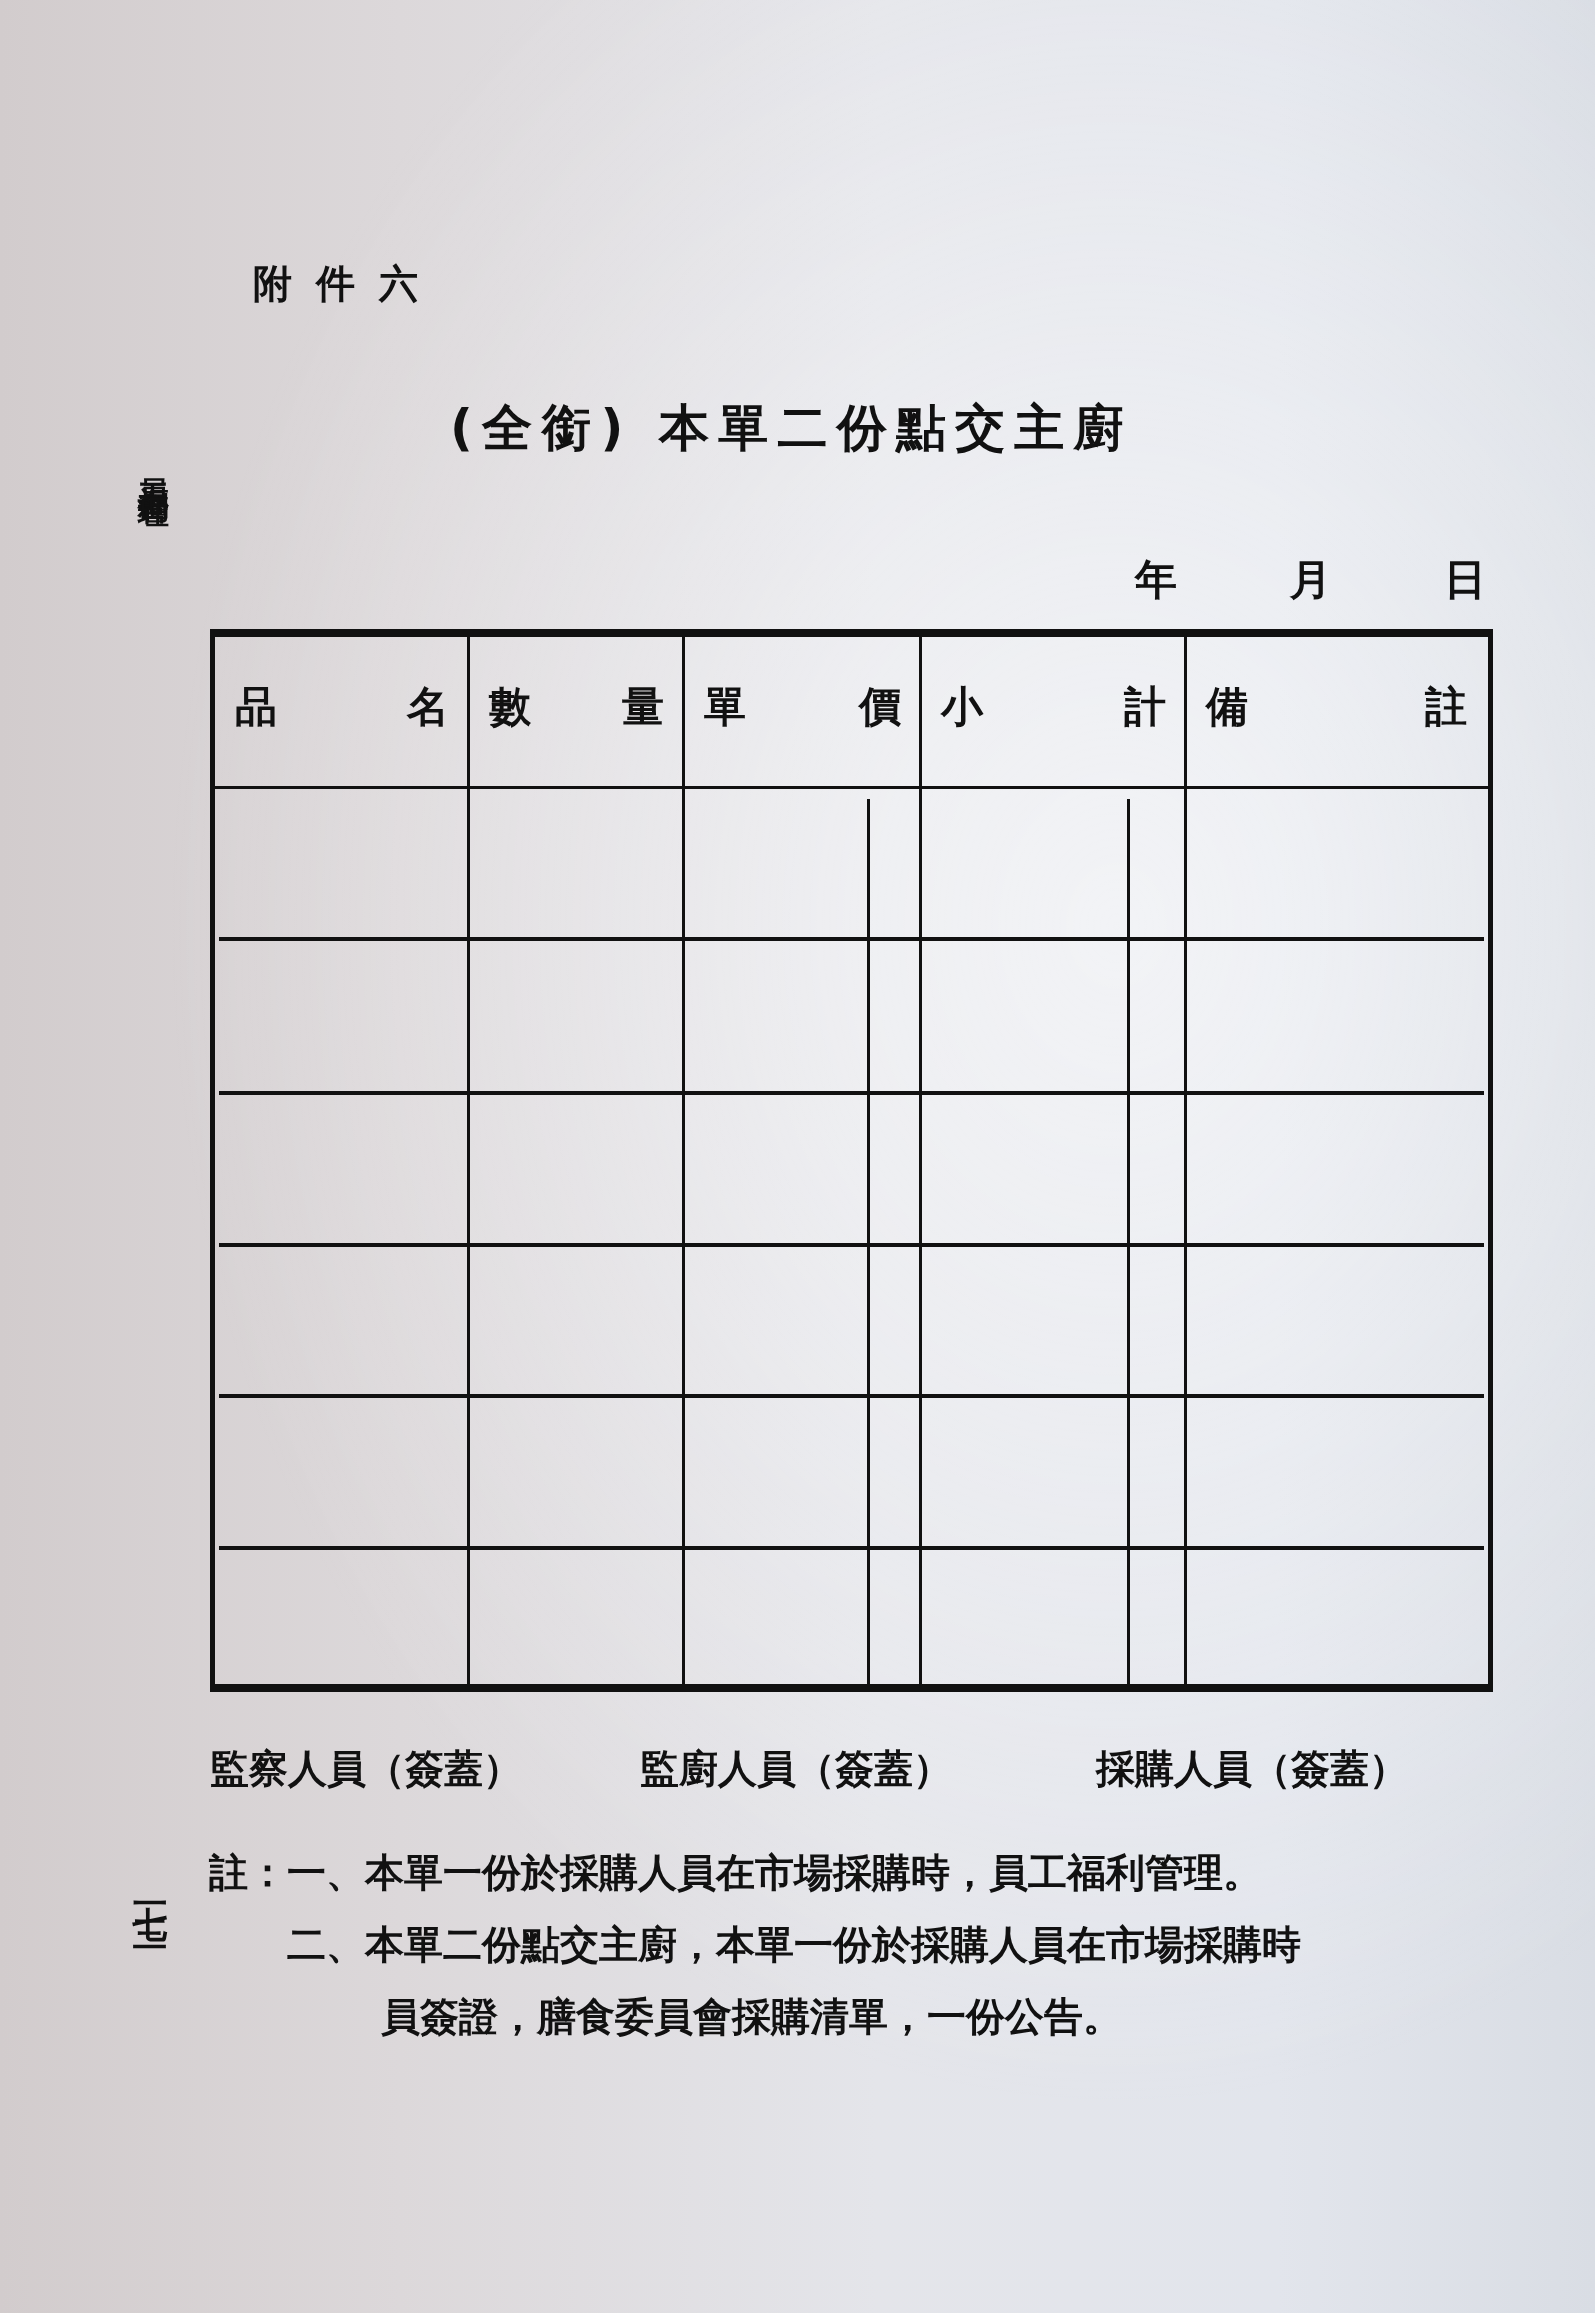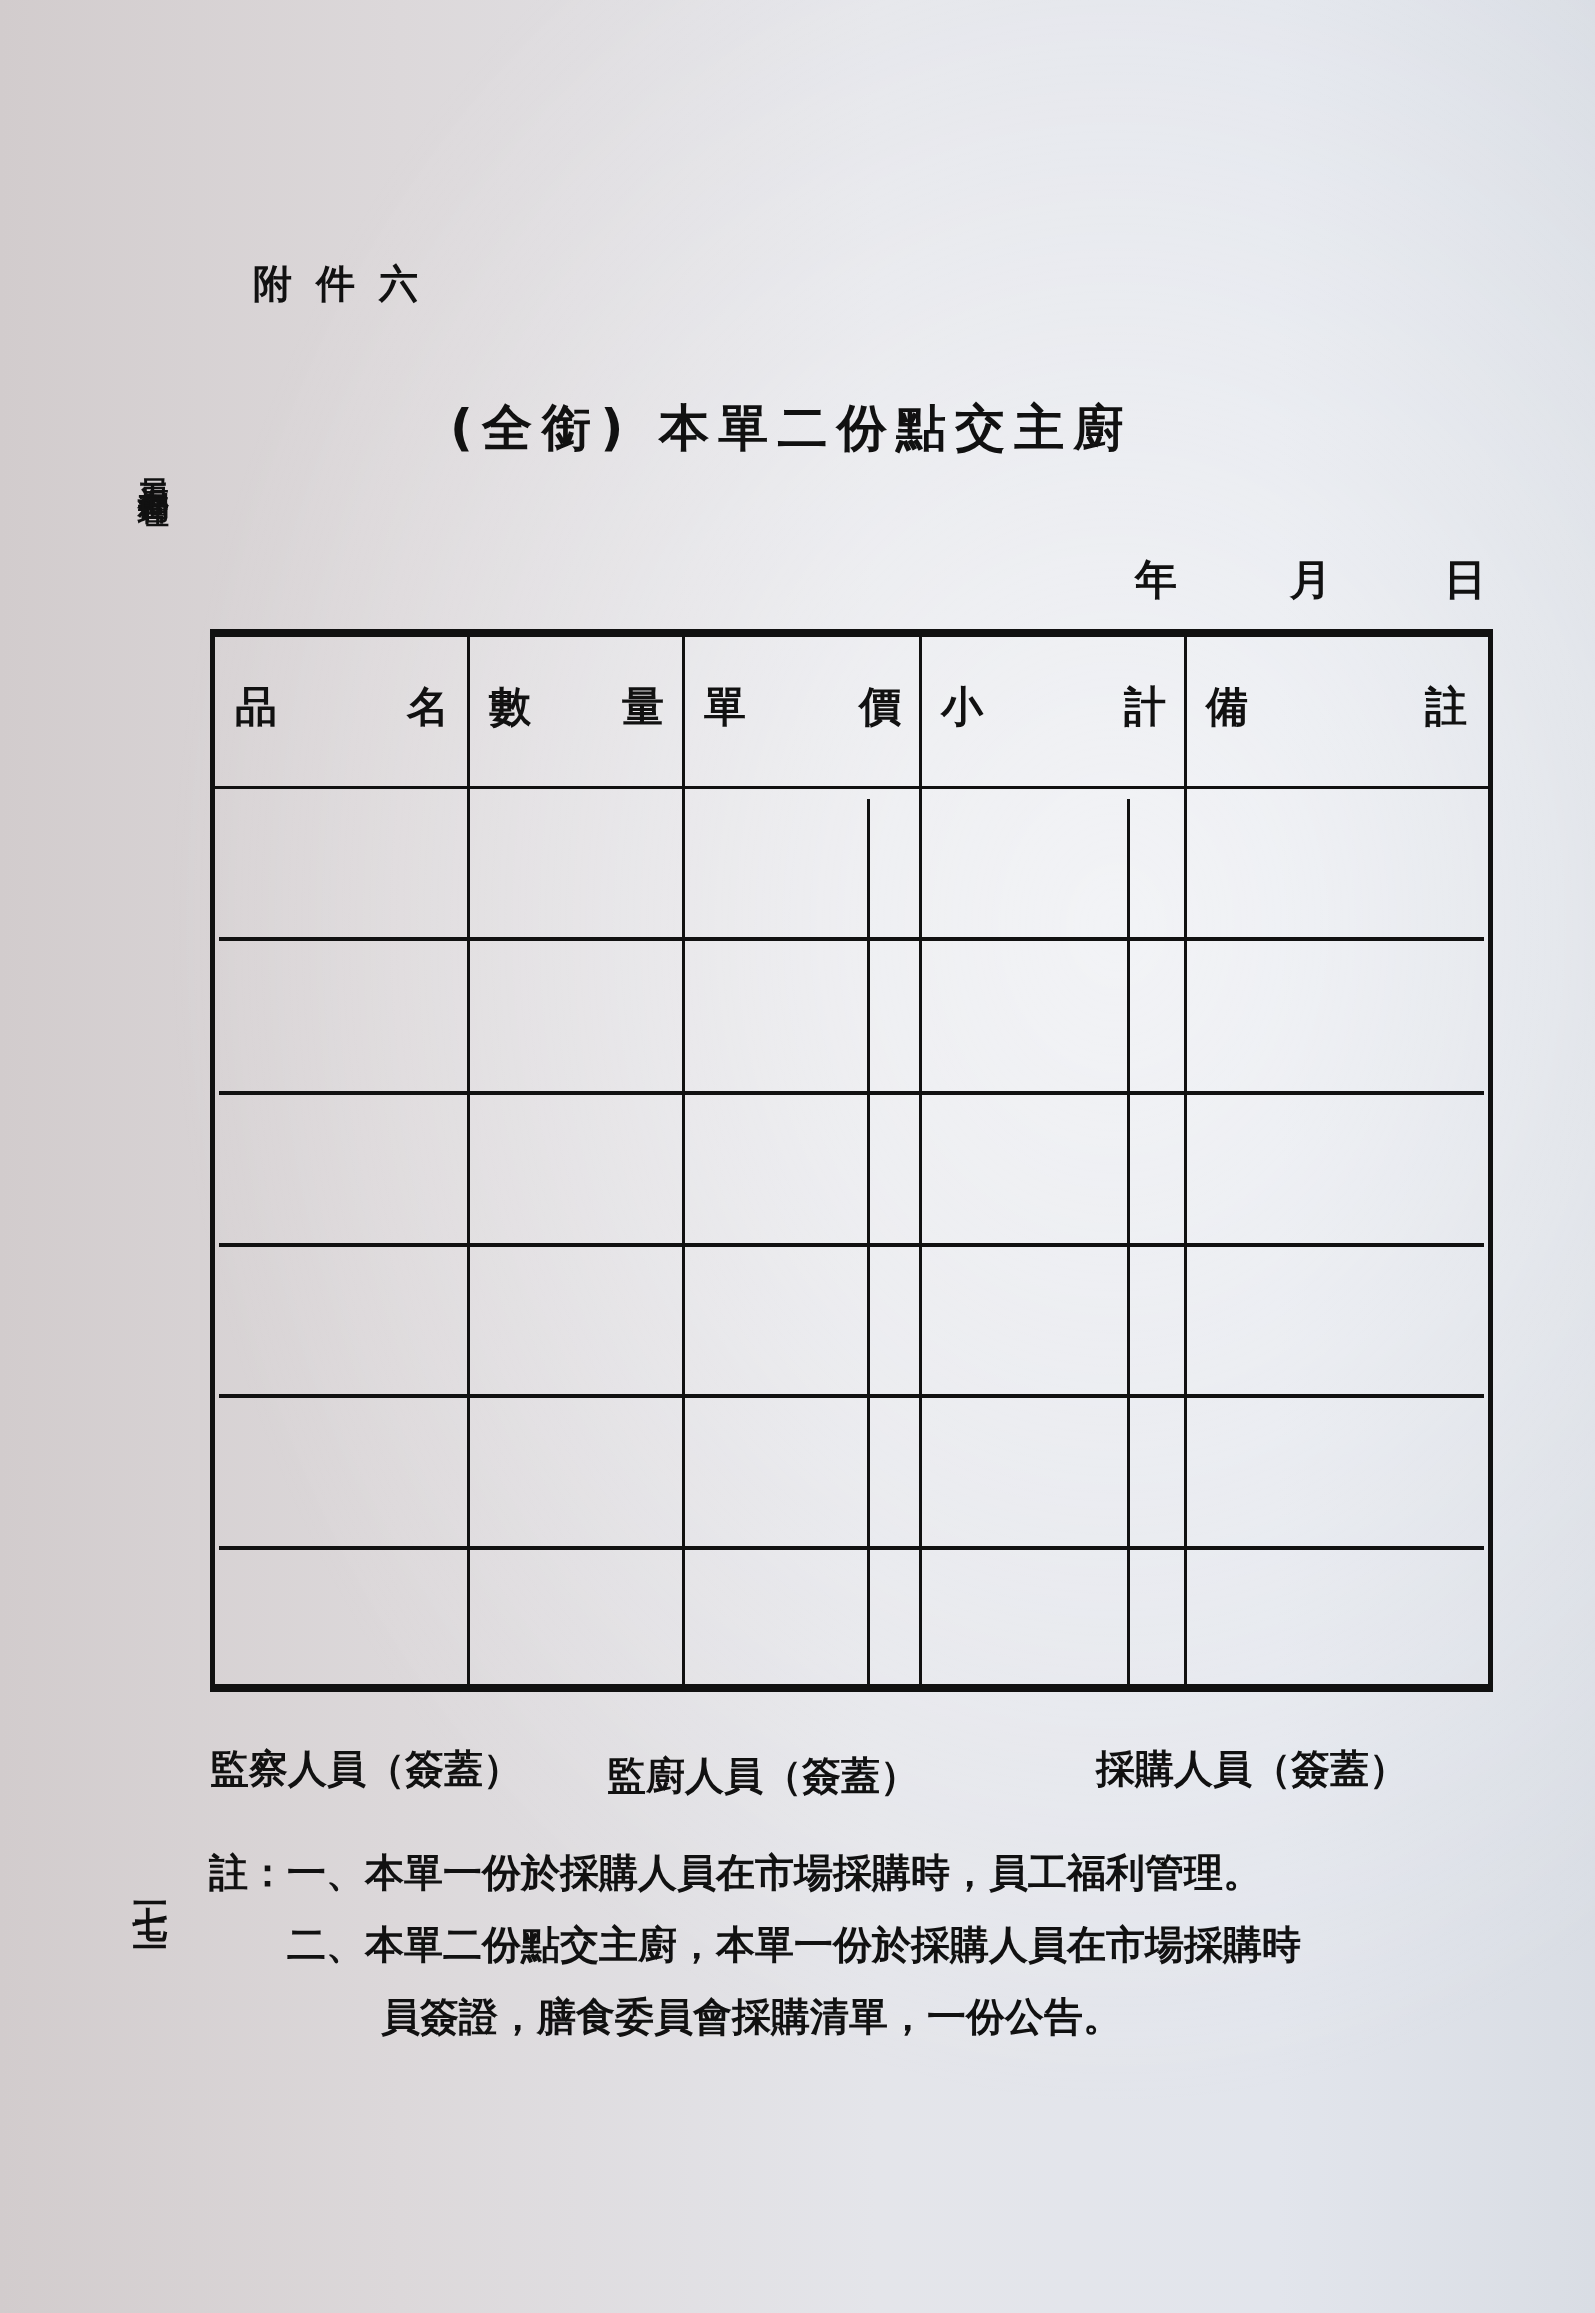--- a/index.html
+++ b/index.html
@@ -164,21 +164,21 @@
   <div class="hline" style="top:454px;"></div>
   <div class="hline" style="top:606px;"></div>
   <div class="hline" style="top:757px;"></div>
   <div class="hline" style="top:909px;"></div>
 
   <div style="position:absolute;left:5.5px;top:155px;width:245px;height:142px;"></div>
 </div>
 
 <div class="abs signature-row">
   <span class="sig" style="left:0;">監察人員（簽蓋）</span>
-  <span class="sig" style="left:397px;margin-top:7px;">監廚人員（簽蓋）</span>
+  <span class="sig" style="left:430px;">監廚人員（簽蓋）</span>
   <span class="sig" style="left:886px;">採購人員（簽蓋）</span>
 </div>
 
 <div class="abs notes">
   <span class="note-line" style="left:0;top:0;">註：</span>
   <span class="note-line" style="left:78px;top:0;">一、本單一份於採購人員在市場採購時，員工福利管理。</span>
   <span class="note-line" style="left:78px;top:72px;">二、本單二份點交主廚，本單一份於採購人員在市場採購時</span>
   <span class="note-line" style="left:172px;top:144px;">員簽證，膳食委員會採購清單，一份公告。</span>
 </div>
 

